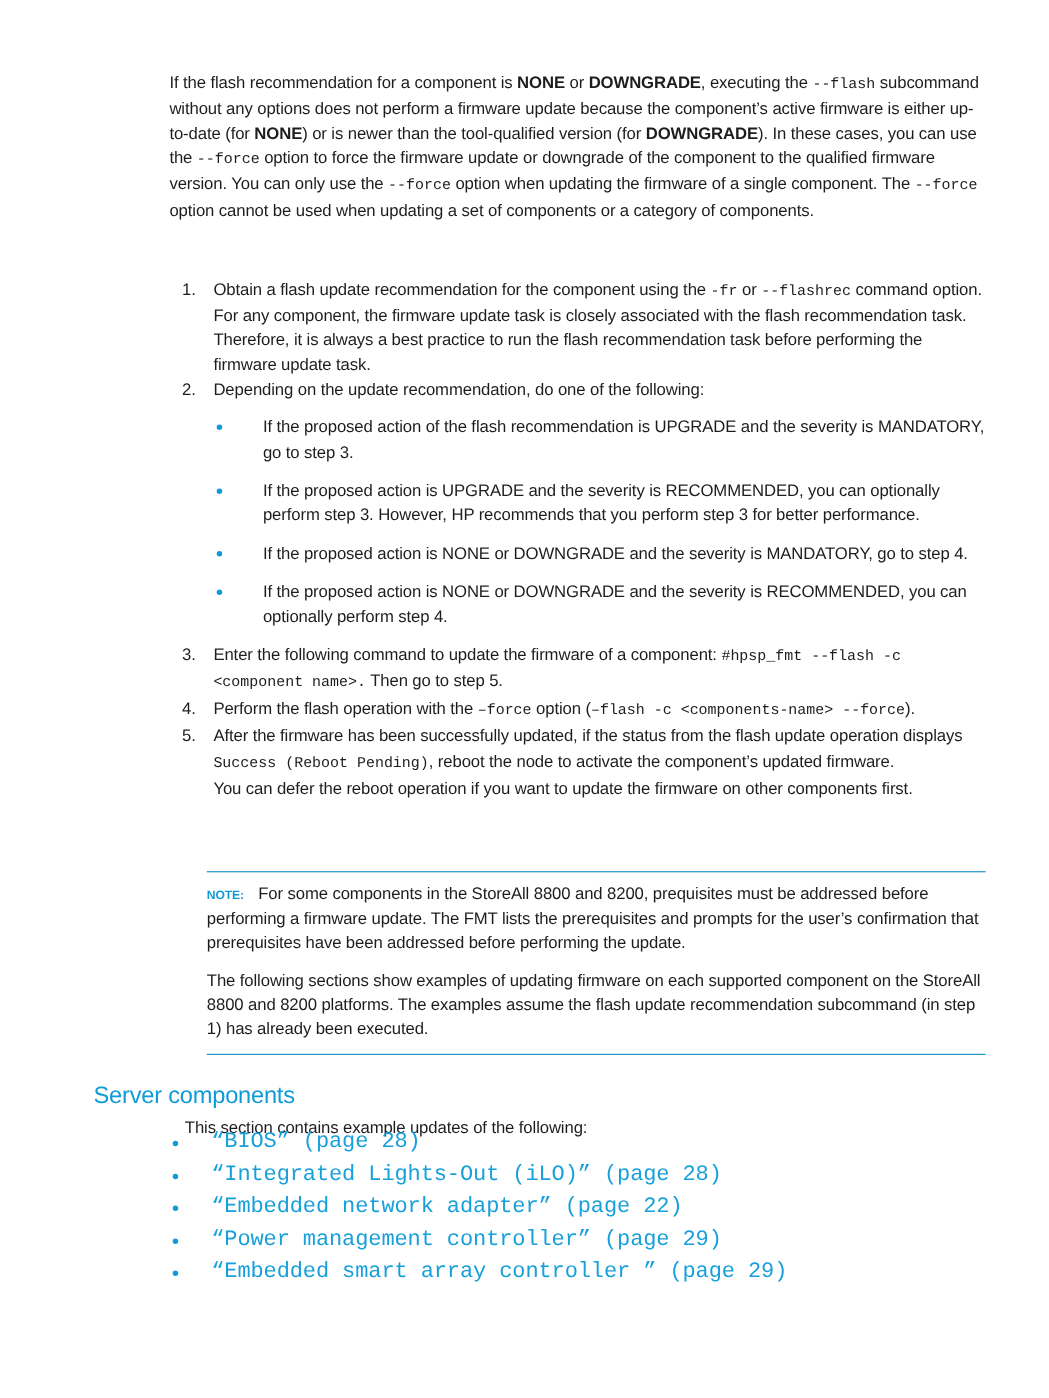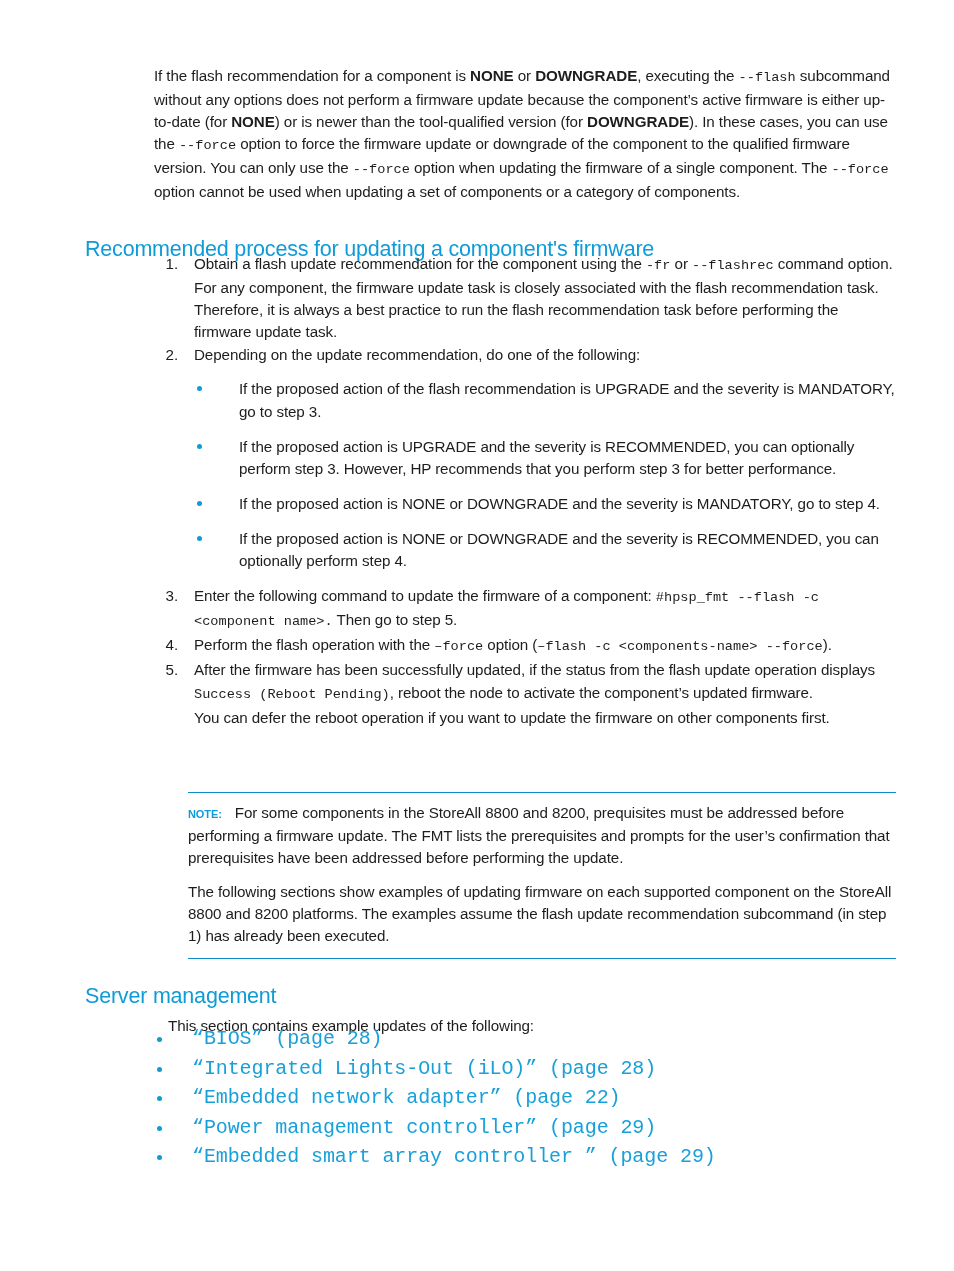--- a/index.html
+++ b/index.html
@@ -179,21 +179,20 @@
   }
   .footer .fsep { display: inline-block; width: 17px; }
 </style>
 </head>
 <body>
 
 <div class="page">
 
   <p class="intro body-text"><span>If the flash recommendation for a component is </span><b>NONE</b><span> or </span><b>DOWNGRADE</b><span>, executing the </span><code>--flash</code><span> subcommand without any options does not perform a firmware update because the component’s active firmware is either up-to-date (for </span><b>NONE</b><span>) or is newer than the tool-qualified version (for </span><b>DOWNGRADE</b><span>). In these cases, you can use the </span><code>--force</code><span> option to force the firmware update or downgrade of the component to the qualified firmware version. You can only use the </span><code>--force</code><span> option when updating the firmware of a single component. The </span><code>--force</code><span> option cannot be used when updating a set of components or a category of components.</span></p>
 
-  <h2 class="heading" id="heading-recommended">Recommended process for updating a component's firmware</h2>
 
   <div class="olist body-text" id="olist-process">
 
     <div class="oitem">
       <span class="num">1.</span>
       <span class="otext"><span>Obtain a flash update recommendation for the component using the </span><code>-fr</code><span> or </span><code>--flashrec</code><span> command option. For any component, the firmware update task is closely associated with the flash recommendation task. Therefore, it is always a best practice to run the flash recommendation task before performing the firmware update task.</span></span>
     </div>
 
     <div class="oitem">
       <span class="num">2.</span>
@@ -222,21 +221,21 @@
       <span class="otext subpara">You can defer the reboot operation if you want to update the firmware on other components first.</span>
     </div>
 
   </div>
 
   <div class="note body-text">
     <p><span class="note-label">NOTE:</span><span class="note-gap"></span><span>For some components in the StoreAll 8800 and 8200, prequisites must be addressed before performing a firmware update. The FMT lists the prerequisites and prompts for the user’s confirmation that prerequisites have been addressed before performing the update.</span></p>
     <p>The following sections show examples of updating firmware on each supported component on the StoreAll 8800 and 8200 platforms. The examples assume the flash update recommendation subcommand (in step 1) has already been executed.</p>
   </div>
 
-  <h2 class="heading" id="heading-server">Server management</h2>
+  <h2 class="heading" id="heading-server">Server components</h2>
 
   <p class="sc-intro body-text">This section contains example updates of the following:</p>
 
   <ul class="linklist">
     <li><span class="bullet"></span><a class="doclink" href="#">“BIOS” (page 28)</a></li>
     <li><span class="bullet"></span><a class="doclink" href="#">“Integrated Lights-Out (iLO)” (page 28)</a></li>
     <li><span class="bullet"></span><a class="doclink" href="#">“Embedded network adapter” (page 22)</a></li>
     <li><span class="bullet"></span><a class="doclink" href="#">“Power management controller” (page 29)</a></li>
     <li><span class="bullet"></span><a class="doclink" href="#">“Embedded smart array controller ” (page 29)</a></li>
   </ul>

